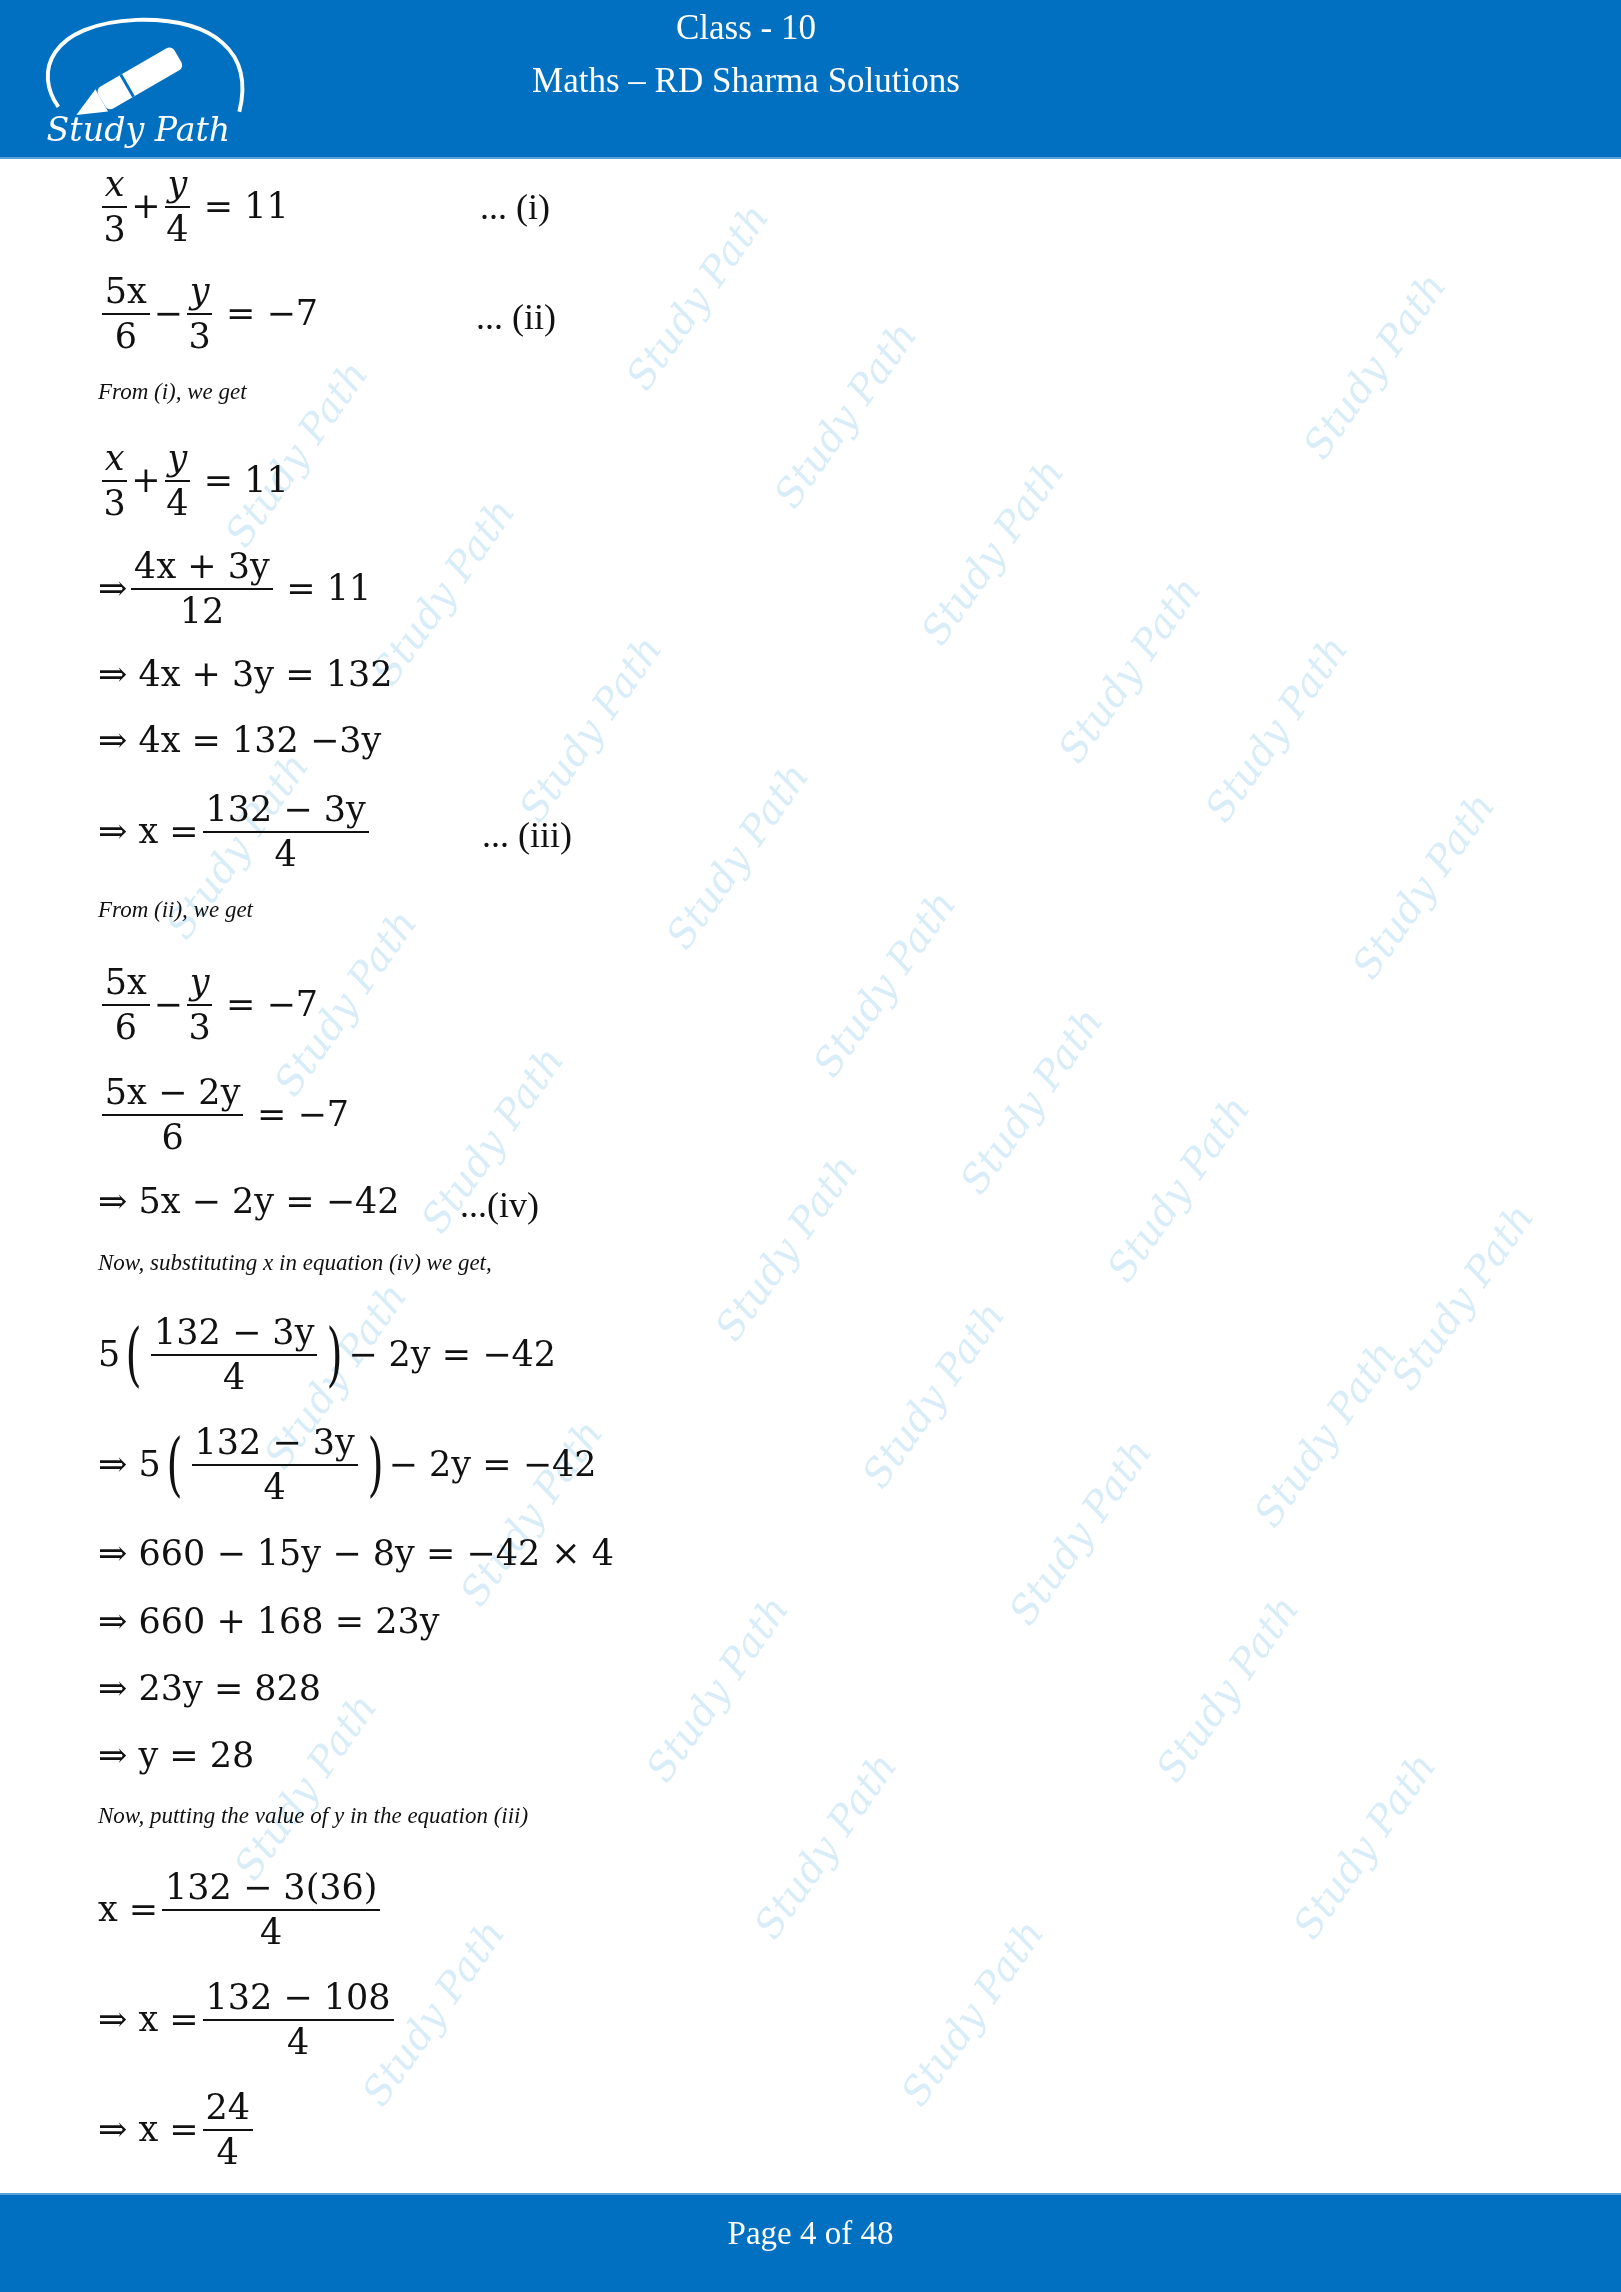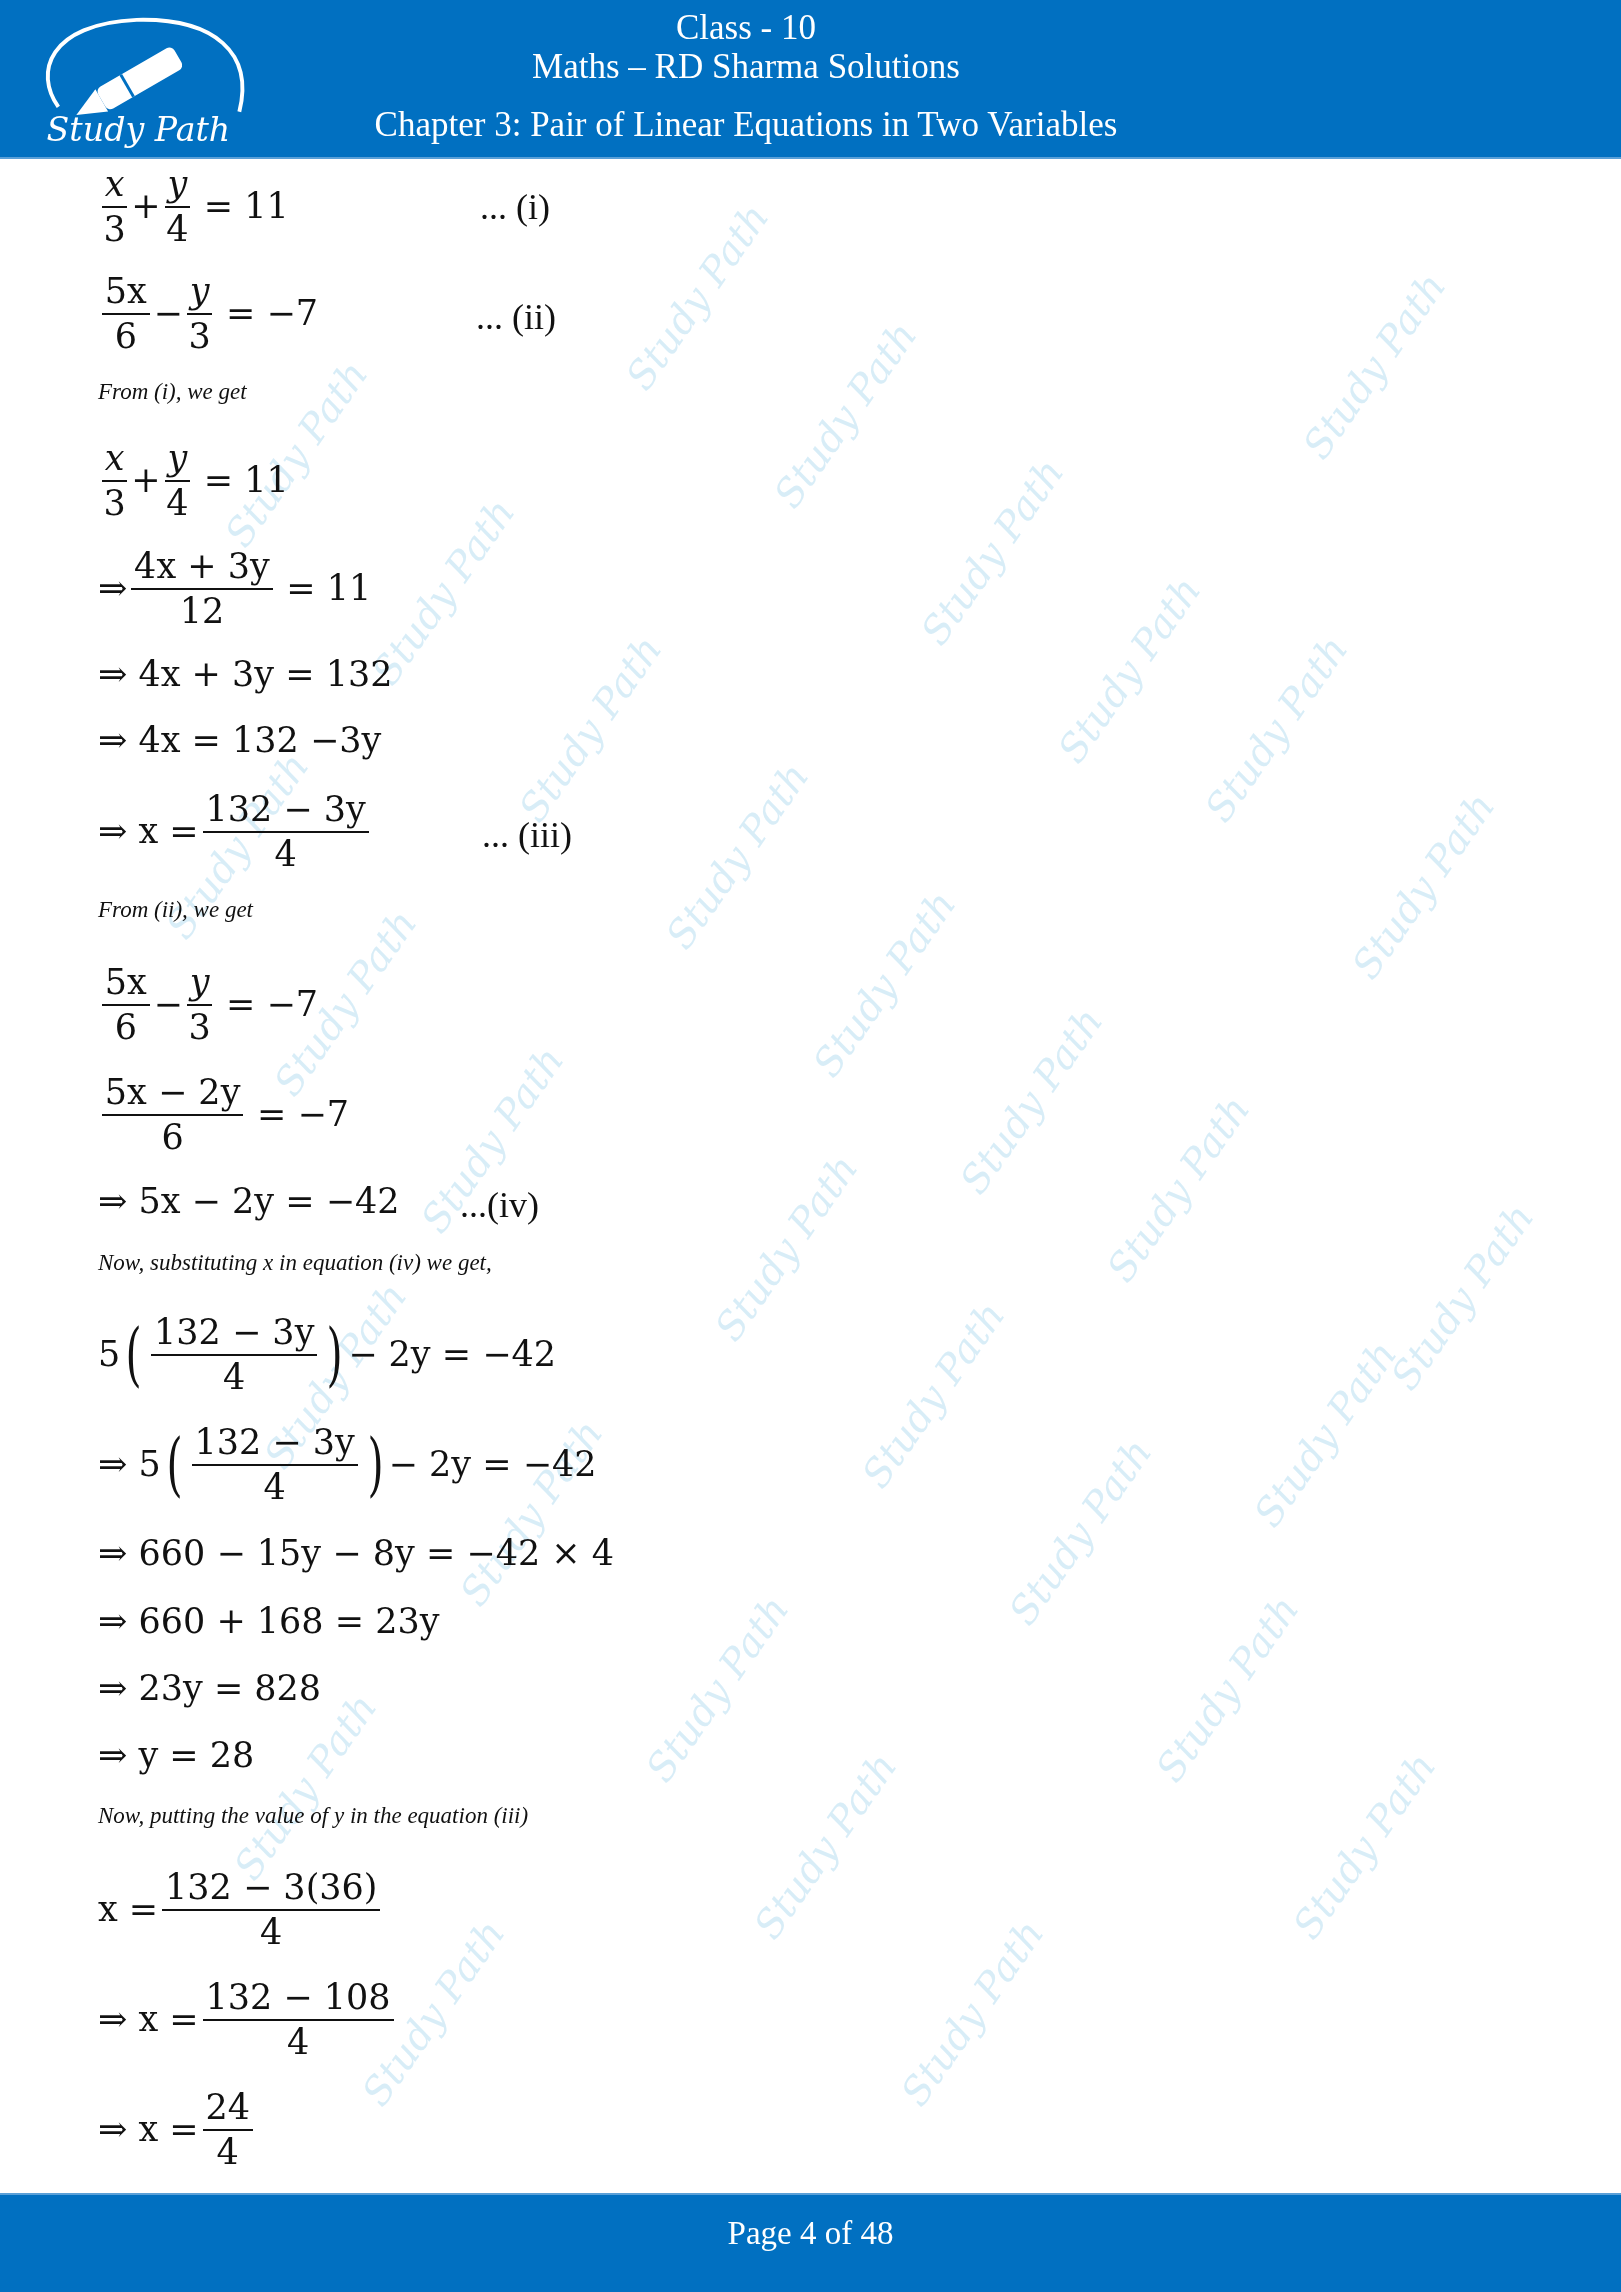--- a/index.html
+++ b/index.html
@@ -2,21 +2,21 @@
 <html><head>
 <meta charset="utf-8">
 <style>
   html, body { margin:0; padding:0; }
   body { width:1621px; height:2293px; position:relative; background:#ffffff; overflow:hidden;
          font-family:"DejaVu Serif", serif; color:#111; }
   .header { position:absolute; left:0; top:0; width:1621px; height:157px; background:#0170c1; border-bottom:2.9px solid #5aa0d8; }
   .header .line { position:absolute; left:0; width:1492px; text-align:center; color:#fff;
                   font-family:"Liberation Serif", serif; }
   .h1 { top:7.8px; font-size:35px; }
-  .h2 { top:47px; font-size:35px; }
+  .h2 { top:61px; font-size:35px; }
   .h3 { top:105px; font-size:35px; }
   .logo { position:absolute; left:29px; top:13.7px; width:225px; height:137px; }
   .footer { position:absolute; left:0; top:2193px; width:1621px; height:100px; background:#0170c1; border-top:2.9px solid #5aa0d8; }
   .footer .pg { position:absolute; top:19.6px; width:1621px; text-align:center; color:#fff; font-family:"Liberation Serif", serif; font-size:33px; }
   .wm { position:absolute; color:#cfe9f6; font-family:"DejaVu Serif", serif; font-style:italic; font-size:39px;
         transform:rotate(-55deg); transform-origin:left top; white-space:nowrap; opacity:0.8; pointer-events:none; }
   .row { position:absolute; left:98px; font-size:35px; line-height:1; display:flex; align-items:center; white-space:nowrap; }
   .txt { font-family:"Liberation Serif", serif; font-size:23px;font-style:italic; }
   .i { font-style:italic; }
   .frac { display:inline-flex; flex-direction:column; align-items:center; vertical-align:middle; margin:0 3.9px; }
@@ -34,21 +34,20 @@
     <path d="M30 95 C 5 60, 20 10, 110 6 C 190 4, 230 40, 215 100" fill="none" stroke="#fff" stroke-width="4"></path>
     <g transform="rotate(-30 110 70)">
       <rect x="70" y="55" width="90" height="26" rx="6" fill="#fff"></rect>
       <polygon points="70,55 70,81 40,68" fill="#fff"></polygon>
       <line x1="100" y1="55" x2="100" y2="81" stroke="#0170c1" stroke-width="3"></line>
     </g>
     <text x="18" y="130" fill="#fff" font-family="DejaVu Serif, serif" font-style="italic" font-size="34">Study Path</text>
   </svg>
   <div class="line h1">Class - 10</div>
   <div class="line h2">Maths – RD Sharma Solutions</div>
-  <div class="line h3">Chapter 3: Pair of Linear Equations in Two Variables</div>
 </div>
 
 <div>
   <span class="wm" style="left:617px;top:372px">Study Path</span>
   <span class="wm" style="left:1294px;top:441px">Study Path</span>
   <span class="wm" style="left:765px;top:490px">Study Path</span>
   <span class="wm" style="left:216px;top:529px">Study Path</span>
   <span class="wm" style="left:912px;top:627px">Study Path</span>
   <span class="wm" style="left:363px;top:667px">Study Path</span>
   <span class="wm" style="left:1049px;top:745px">Study Path</span>

